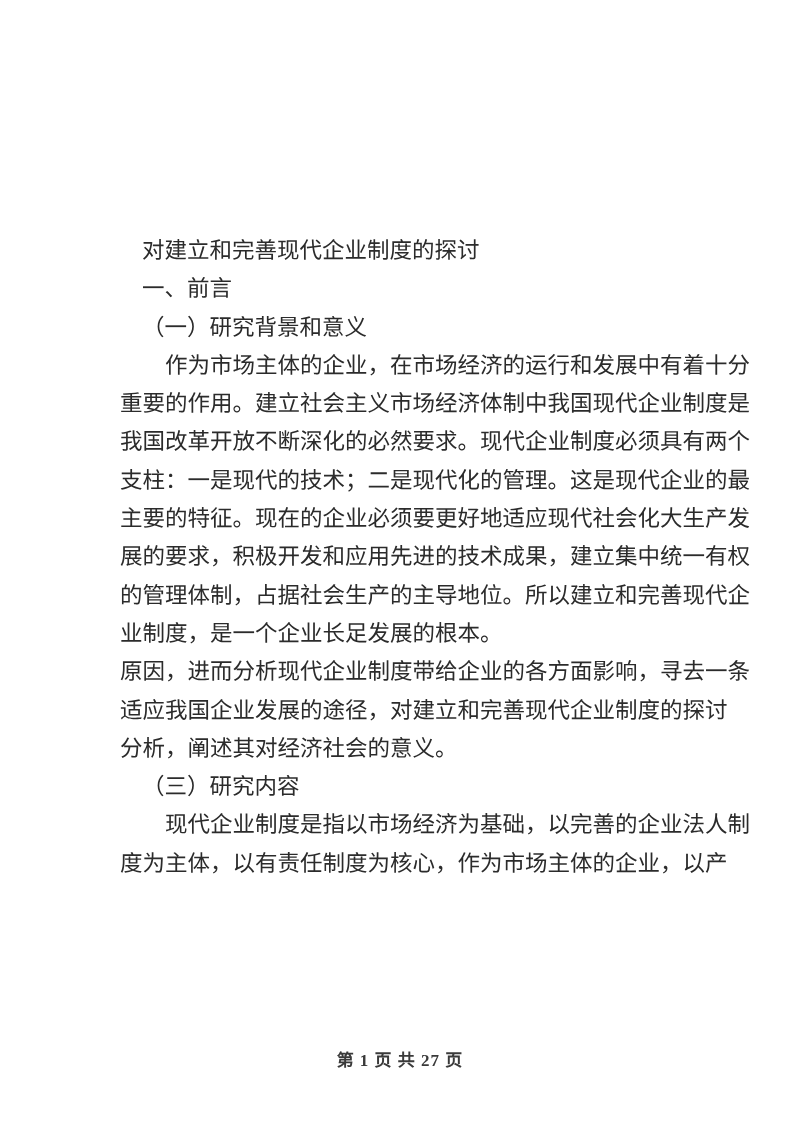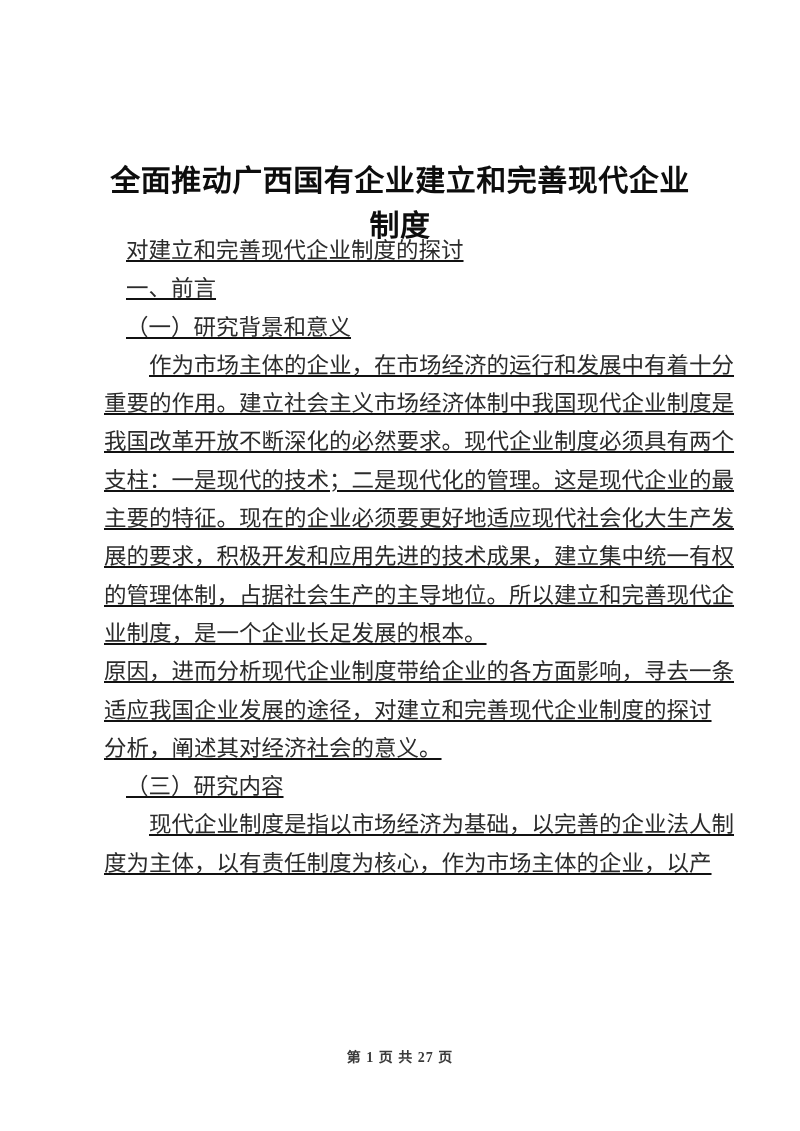--- a/index.html
+++ b/index.html
@@ -37,24 +37,23 @@
     font-weight: bold;
     font-size: 30px;
     line-height: 45px;
     letter-spacing: 0.5px;
     color: #0d0d0d;
   }
 
   
   .body-block {
     position: absolute;
-    left: 104px;
+    left: 120px;
     top: 232px;
     width: 595px;
-    text-decoration: underline;
   }
 
   .line {
     font-family: "Liberation Serif", "DejaVu Serif", serif;
     font-size: 22.5px;
     line-height: 38.3px;
     color: #2b2b2b;
     white-space: pre;
     letter-spacing: 0px;
   }
@@ -64,31 +63,30 @@
 
   
   .footer {
     position: absolute;
     left: 0;
     top: 1046px;
     width: 800px;
     text-align: center;
     font-family: "Liberation Serif", "DejaVu Serif", serif;
     font-weight: bold;
-    font-size: 14px;
+    font-size: 17px;
     color: #3a3a3a;
     letter-spacing: 1px;
   }
 </style>
 </head>
 <body>
 
 <div id="page">
 
-  <h1 class="doc-title">全面推动广西国有企业建立和完善现代企业制度</h1>
 
   <div class="body-block">
 
     <div class="line ind1">对建立和完善现代企业制度的探讨</div>
 
     <div class="line ind1">一、前言</div>
 
     <div class="line ind1">（一）研究背景和意义</div>
 
     <div class="line ind2">作为市场主体的企业，在市场经济的运行和发展中有着十分</div>

